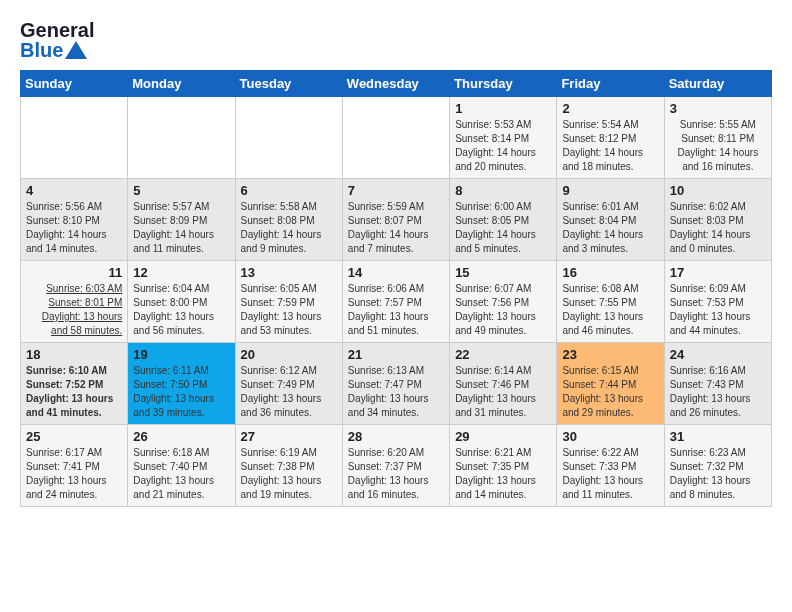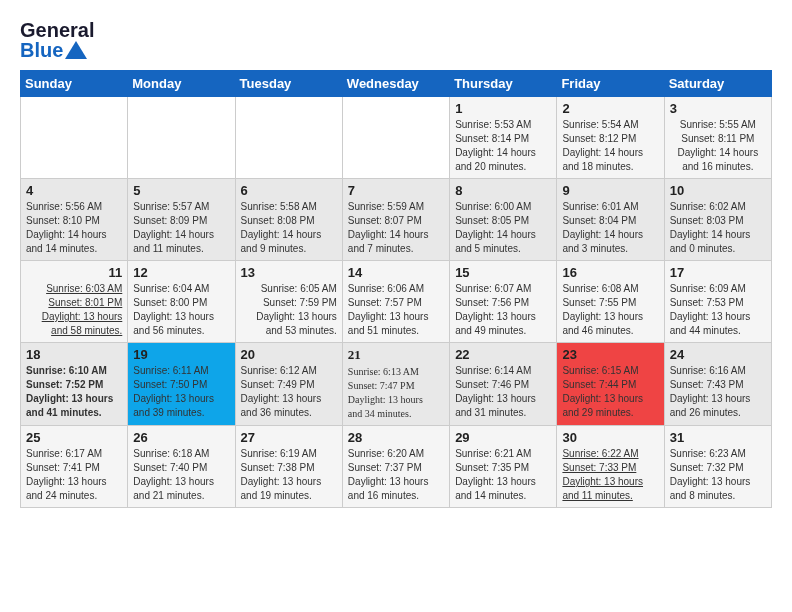--- a/index.html
+++ b/index.html
@@ -196,21 +196,21 @@
         </td>
         <td style="background: rgb(245, 245, 245);">
           <span class="day-num">12</span>
           <div class="day-info" style="white-space: pre-line;">Sunrise: 6:04 AM
 Sunset: 8:00 PM
 Daylight: 13 hours
 and 56 minutes.</div>
         </td>
         <td style="background: rgb(245, 245, 245);">
           <span class="day-num">13</span>
-          <div class="day-info" style="white-space: pre-line; text-align: right;">Sunrise: 6:05 AM
+          <div class="day-info" style="white-space: pre-line;">Sunrise: 6:05 AM
 Sunset: 7:59 PM
 Daylight: 13 hours
 and 53 minutes.</div>
         </td>
         <td style="background: rgb(245, 245, 245);">
           <span class="day-num">14</span>
           <div class="day-info" style="white-space: pre-line;">Sunrise: 6:06 AM
 Sunset: 7:57 PM
 Daylight: 13 hours
 and 51 minutes.</div>
@@ -252,35 +252,35 @@
 Daylight: 13 hours
 and 39 minutes.</div>
         </td>
         <td style="background: rgb(232, 232, 232);">
           <span class="day-num">20</span>
           <div class="day-info" style="white-space: pre-line;">Sunrise: 6:12 AM
 Sunset: 7:49 PM
 Daylight: 13 hours
 and 36 minutes.</div>
         </td>
-        <td style="background: rgb(232, 232, 232); font-family: Liberation Serif, serif;">
+        <td style="background: rgb(232, 232, 232);">
           <span class="day-num">21</span>
           <div class="day-info" style="white-space: pre-line;">Sunrise: 6:13 AM
 Sunset: 7:47 PM
 Daylight: 13 hours
 and 34 minutes.</div>
         </td>
         <td style="background: rgb(232, 232, 232);">
           <span class="day-num">22</span>
           <div class="day-info" style="white-space: pre-line;">Sunrise: 6:14 AM
 Sunset: 7:46 PM
 Daylight: 13 hours
 and 31 minutes.</div>
         </td>
-        <td style="background: #ef4444;">
+        <td style="background: #fdba74;">
           <span class="day-num">23</span>
           <div class="day-info" style="white-space: pre-line;">Sunrise: 6:15 AM
 Sunset: 7:44 PM
 Daylight: 13 hours
 and 29 minutes.</div>
         </td>
         <td style="background: rgb(232, 232, 232);">
           <span class="day-num">24</span>
           <div class="day-info" style="white-space: pre-line;">Sunrise: 6:16 AM
 Sunset: 7:43 PM
@@ -319,21 +319,21 @@
         </td>
         <td style="background: rgb(245, 245, 245);">
           <span class="day-num">29</span>
           <div class="day-info" style="white-space: pre-line;">Sunrise: 6:21 AM
 Sunset: 7:35 PM
 Daylight: 13 hours
 and 14 minutes.</div>
         </td>
         <td style="background: rgb(245, 245, 245); margin-top: 33px;">
           <span class="day-num">30</span>
-          <div class="day-info" style="white-space: pre-line; text-decoration: underline;">Sunrise: 6:22 AM
+          <div class="day-info" style="white-space: pre-line;">Sunrise: 6:22 AM
 Sunset: 7:33 PM
 Daylight: 13 hours
 and 11 minutes.</div>
         </td>
         <td style="background: rgb(245, 245, 245);">
           <span class="day-num">31</span>
           <div class="day-info" style="white-space: pre-line;">Sunrise: 6:23 AM
 Sunset: 7:32 PM
 Daylight: 13 hours
 and 8 minutes.</div>

